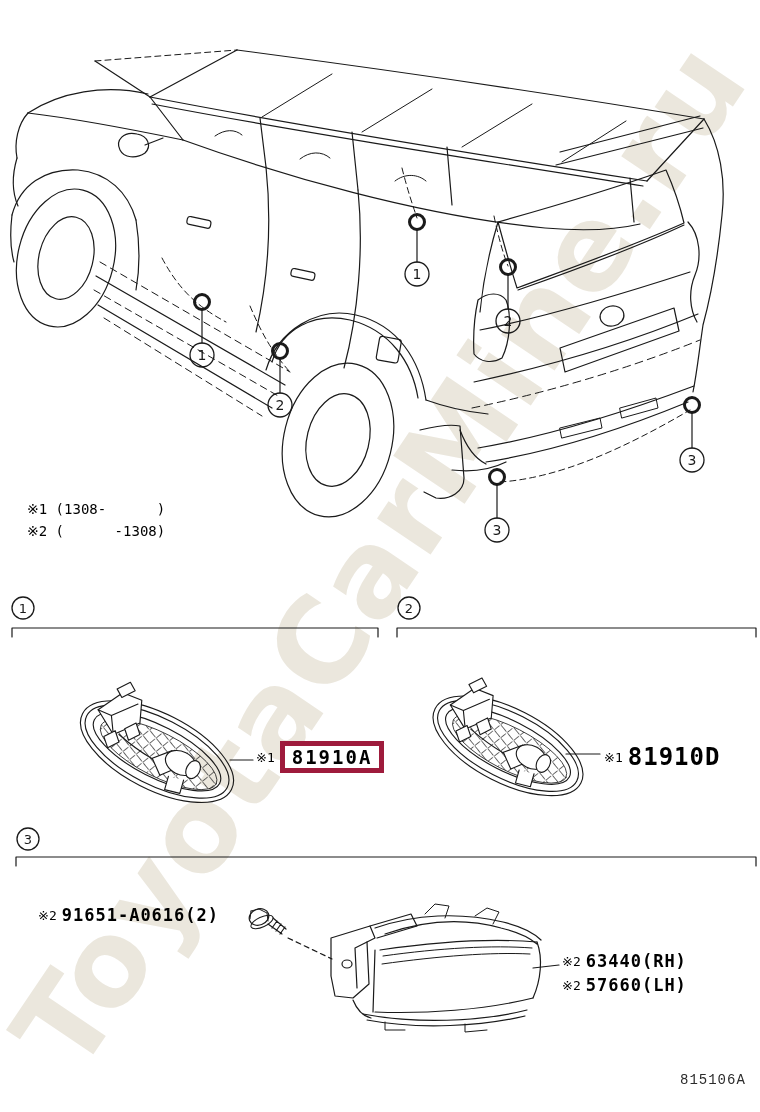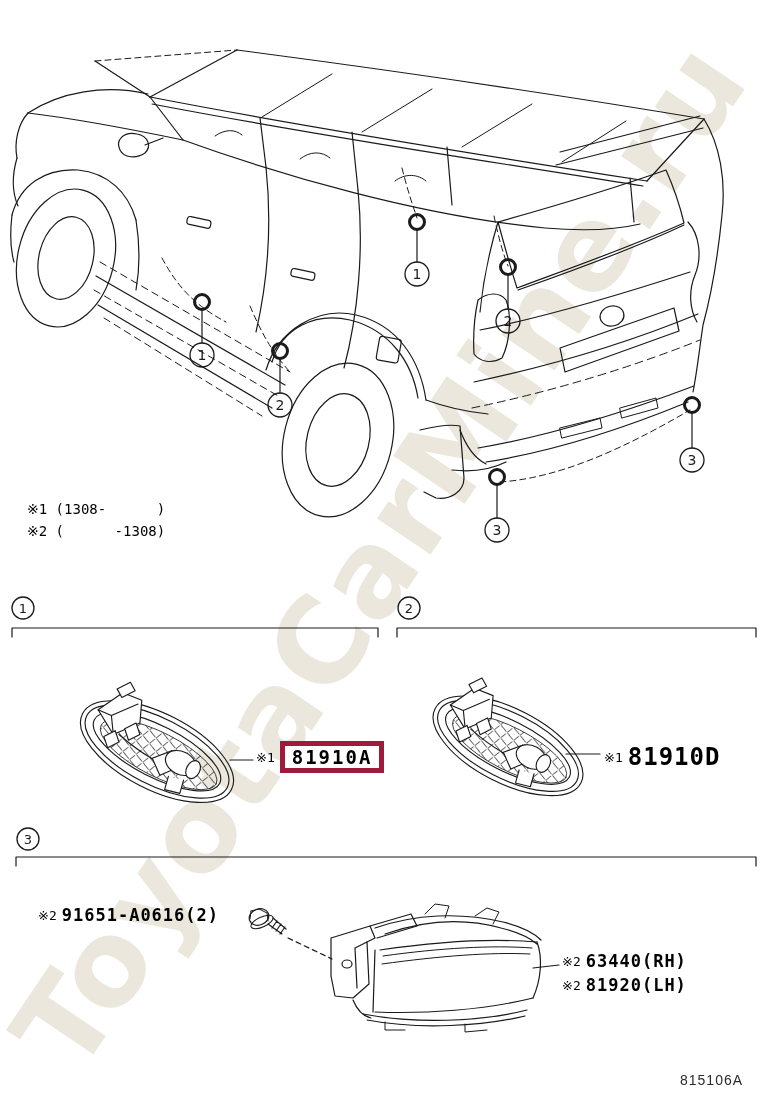--- a/index.html
+++ b/index.html
@@ -15,21 +15,21 @@
   .marker{font-size:13px;margin-right:5px;white-space:nowrap;}
   .pn{font-size:24px;font-weight:bold;letter-spacing:1px;white-space:nowrap;}
   .pn-box{border:5px solid #9e1b3c;padding:0px 7px;font-size:19px;font-weight:bold;
         letter-spacing:2px;background:#ffffff;white-space:nowrap;
         font-family:"DejaVu Sans Mono","DejaVu Sans",monospace;}
   .pn-sm{font-size:17px;font-weight:bold;letter-spacing:1px;white-space:nowrap;}
   #notes{position:absolute;left:27px;top:486px;z-index:2;
         font-family:"DejaVu Sans Mono","DejaVu Sans",monospace;
         font-size:14px;line-height:22px;white-space:pre;color:#000;margin-top:12px;}
   #diagram-code{position:absolute;left:680px;top:1072px;z-index:2;font-size:14px;
-        color:#2b2b2b;font-family:Liberation Sans, sans-serif;letter-spacing:1px;}
+        color:#2b2b2b;font-family:Liberation Mono, monospace;letter-spacing:1px;}
 </style>
 </head>
 <body>
 
 <div id="page">
 
   <div id="watermark">ToyotaCarMine.ru</div>
 
   <svg class="art" width="760" height="1112" viewBox="0 0 760 1112" fill="none" stroke="#1a1a1a" stroke-width="1.2" stroke-linecap="round" stroke-linejoin="round">
 
@@ -243,18 +243,18 @@
     <span class="pn-sm">91651-A0616(2)</span>
   </div>
 
   <div class="lbl" style="left:562px;top:951px;">
     <span class="marker">※2</span>
     <span class="pn-sm">63440(RH)</span>
   </div>
 
   <div class="lbl" style="left:562px;top:975px;">
     <span class="marker">※2</span>
-    <span class="pn-sm">81920(LH)</span>
+    <span class="pn-sm">57660(LH)</span>
   </div>
 
   <div id="diagram-code">815106A</div>
 
 </div>
 
 </body></html>

